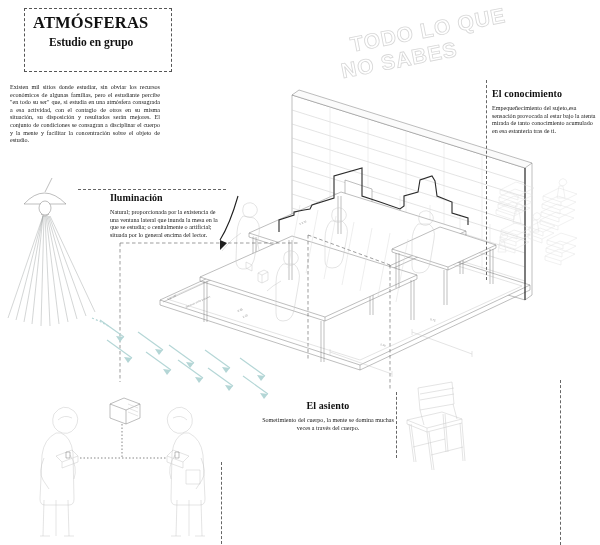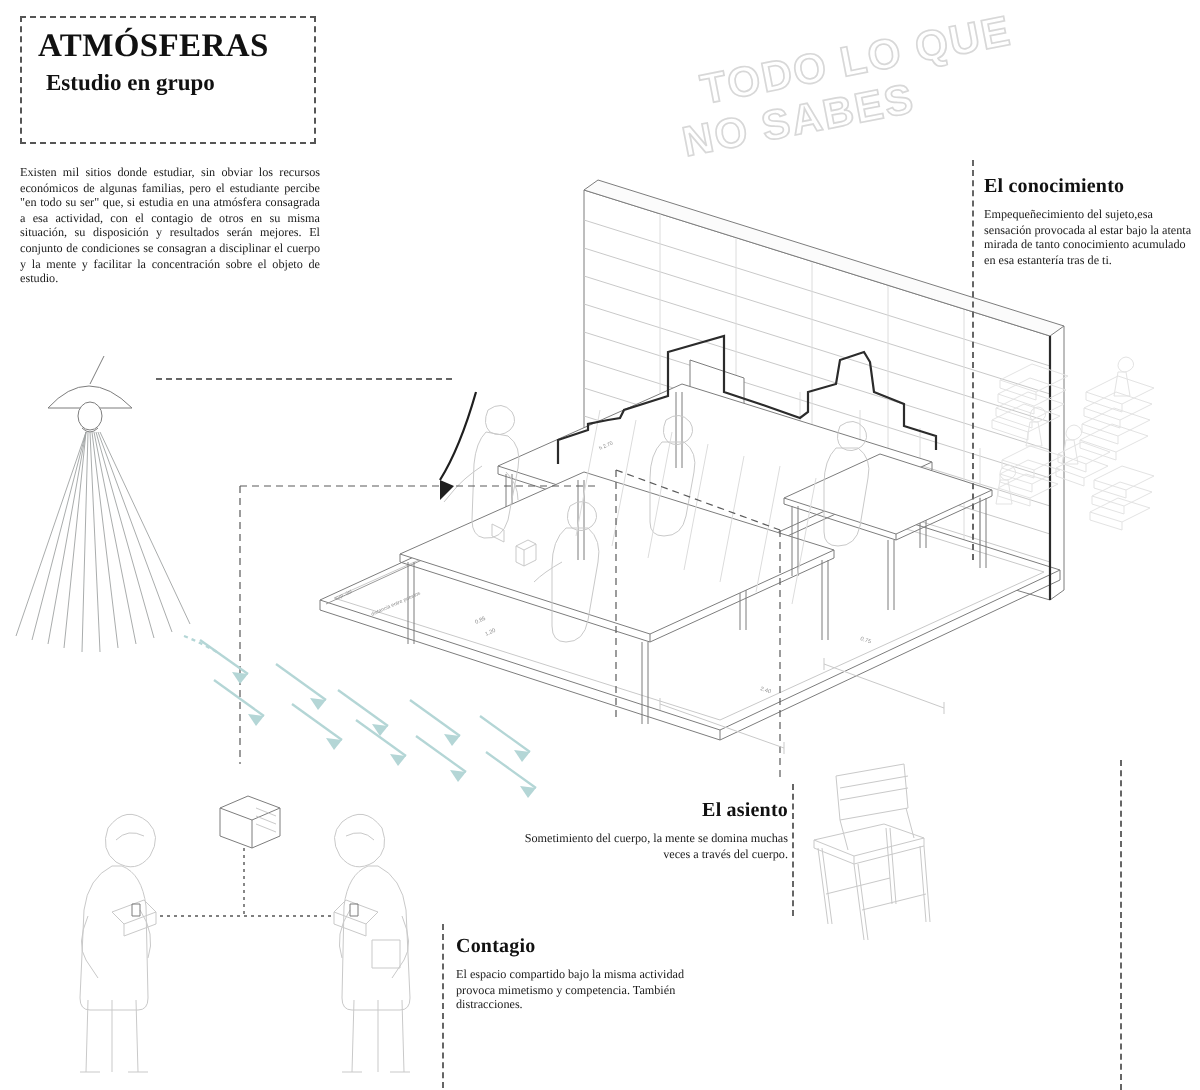--- a/index.html
+++ b/index.html
@@ -7,32 +7,32 @@
     width:600px;height:545px;overflow:hidden;position:relative;
     background:#ffffff;
     font-family:"Liberation Serif", serif;
     color:#111;
   }
   .stage{position:absolute;inset:0;}
   .abs{position:absolute;}
 
   
   #title-block{
-    left:10px;top:8px;width:148px;height:64px;
+    left:24px;top:8px;width:148px;height:64px;
     border:1px dashed #555;
     box-sizing:border-box;
     padding:6px 8px 0 8px;
   }
   #title-block .t1{
     font-family:"Liberation Serif", serif;
     font-weight:bold;font-size:16.5px;line-height:16px;
     letter-spacing:.2px;
   }
   #title-block .t2{
-    font-weight:bold;font-size:11.5px;margin-top:5px;margin-left:4px;
+    font-weight:bold;font-size:11.5px;margin-top:5px;margin-left:16px;
   }
 
   
   #intro-text{
     left:10px;top:84px;width:150px;
     font-size:6.1px;line-height:7.6px;
     text-align:justify;
     color:#1a1a1a;
   }
   #intro-text p{margin:0;}
@@ -40,21 +40,21 @@
   
   .callout-h{
     font-weight:bold;font-size:10px;letter-spacing:.1px;
   }
   .callout-b{
     font-size:6.1px;line-height:7.6px;margin-top:6px;color:#1a1a1a;
   }
 
   #sec-iluminacion{left:110px;top:192px;width:112px;}
   #sec-conocimiento{left:492px;top:88px;width:104px;}
-  #sec-asiento{left:262px;top:400px;width:132px;text-align:right;}
+  #sec-asiento{left:262px;top:400px;width:132px;text-align:center;}
   #sec-contagio{left:228px;top:468px;width:122px;}
 
   
   .dash-h{border-top:1px dashed #666;height:0;}
   .dash-v{border-left:1px dashed #666;width:0;}
 
   #div-ilum-top{left:78px;top:189px;width:148px;}
   #div-conoc-v{left:486px;top:80px;height:200px;}
   #div-asiento-v{left:396px;top:392px;height:66px;}
   #div-contagio-v{left:221px;top:462px;height:82px;}
@@ -424,29 +424,29 @@
 
   <div class="abs" id="title-block">
     <div class="t1">ATMÓSFERAS</div>
     <div class="t2">Estudio en grupo</div>
   </div>
 
   <div class="abs" id="intro-text">
     <p>Existen mil sitios donde estudiar, sin obviar los recursos económicos de algunas familias, pero el estudiante percibe "en todo su ser" que, si estudia en una atmósfera consagrada a esa actividad, con el contagio de otros en su misma situación, su disposición y resultados serán mejores. El conjunto de condiciones se consagran a disciplinar el cuerpo y la mente y facilitar la concentración sobre el objeto de estudio.</p>
   </div>
 
+  <div class="abs" id="sec-iluminacion">
+    <div class="callout-h">Iluminación</div>
+    <div class="callout-b">Natural; proporcionada por la existencia de una ventana lateral que inunda la mesa en la que se estudia; o  cenitalmente o artificial; situada por lo general encima del lector.</div>
+  </div>
 
   <div class="abs" id="sec-conocimiento">
     <div class="callout-h">El conocimiento</div>
     <div class="callout-b">Empequeñecimiento del sujeto,esa sensación provocada al estar bajo la atenta mirada de tanto conocimiento acumulado en esa estantería tras de ti.</div>
   </div>
 
   <div class="abs" id="sec-asiento">
     <div class="callout-h">El asiento</div>
     <div class="callout-b">Sometimiento del cuerpo, la mente se domina muchas veces a través del cuerpo.</div>
   </div>
 
-  <div class="abs" id="sec-contagio">
-    <div class="callout-h">Contagio</div>
-    <div class="callout-b">El espacio compartido bajo la misma actividad provoca mimetismo y competencia. También distracciones.</div>
-  </div>
 
 </div>
 
 </body></html>

